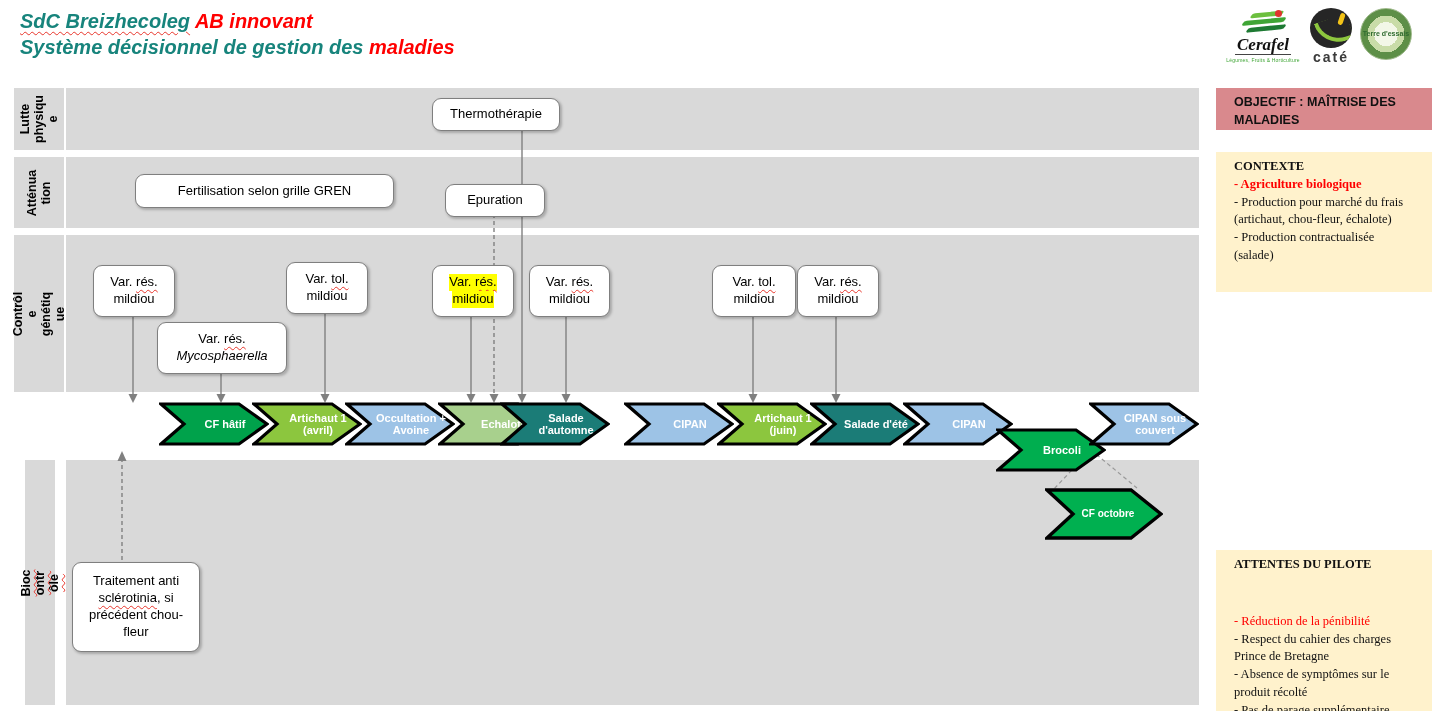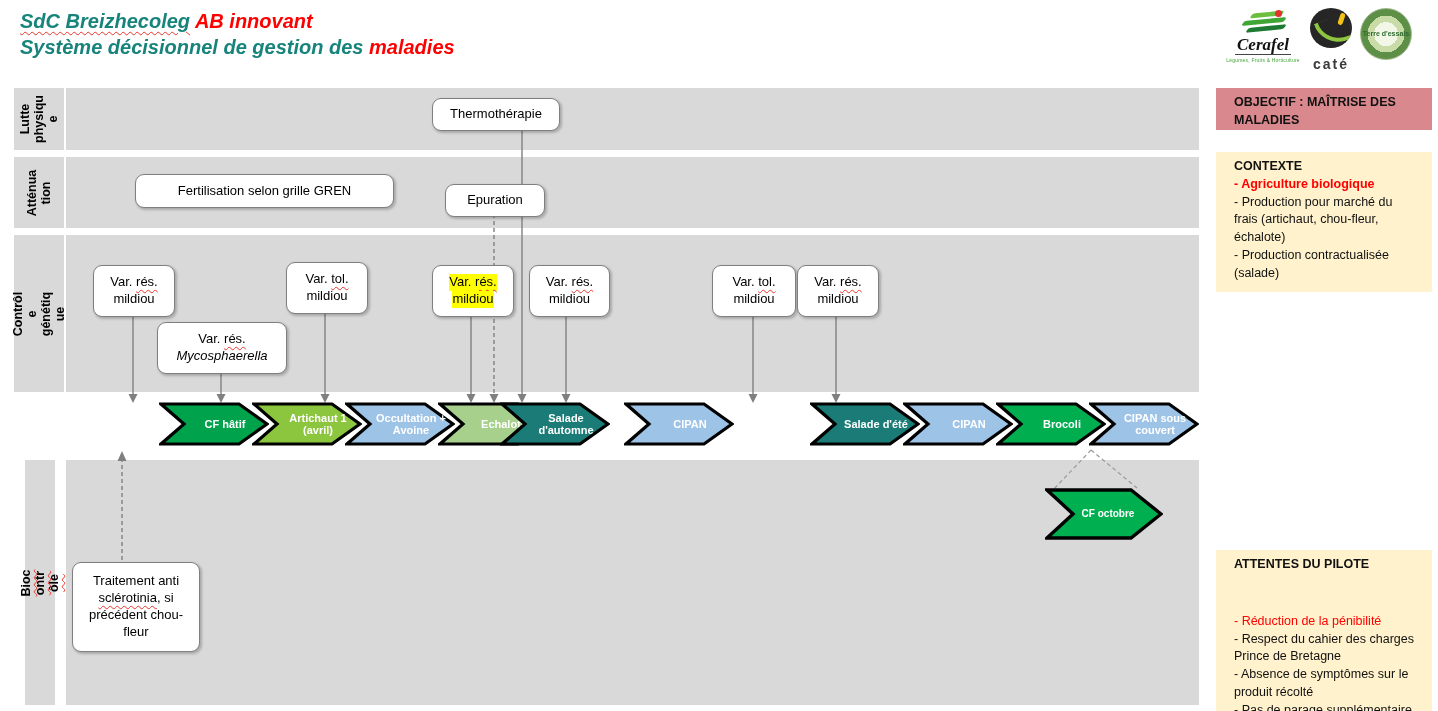--- a/index.html
+++ b/index.html
@@ -20,21 +20,21 @@
   .cerafel-leaves i:nth-child(1){left:16px;top:2px;width:30px;background:#6CBF3E;}
   .cerafel-leaves i:nth-child(2){left:8px;top:9px;width:40px;background:#3FA535;}
   .cerafel-leaves i:nth-child(3){left:12px;top:16px;width:36px;background:#1E7A33;}
   .cerafel-dot{position:absolute;right:8px;top:0;width:7px;height:7px;border-radius:50%;background:#E0332C;}
   .cerafel-name{font-family:"Liberation Serif",serif;font-style:italic;font-weight:bold;font-size:17px;color:#111;line-height:18px;border-bottom:1px solid #444;display:inline-block;padding:0 2px;}
   .cerafel-tag{font-size:5px;color:#3FA535;margin-top:2px;letter-spacing:.2px;}
   .cate{left:1305px;width:52px;text-align:center;}
   .cate-circle{position:relative;width:42px;height:40px;margin:0 auto;border-radius:50%;background:#262626;overflow:hidden;}
   .cate-leaf{position:absolute;left:7px;top:10px;width:30px;height:22px;border-radius:0 0 0 28px;border-left:4px solid #8DC63E;border-bottom:4px solid #8DC63E;transform:rotate(-18deg);}
   .cate-spike{position:absolute;right:8px;top:5px;width:5px;height:12px;background:#F3C318;border-radius:3px;transform:rotate(18deg);}
-  .cate-name{font-size:14px;font-weight:bold;color:#3B3B3B;letter-spacing:2px;margin-top:8px;}
+  .cate-name{font-size:14px;font-weight:bold;color:#3B3B3B;letter-spacing:2px;margin-top:1px;}
   .terre{left:1360px;width:54px;height:54px;}
   .terre-circle{width:52px;height:52px;border-radius:50%;
     background:radial-gradient(circle at 50% 50%, #F3F7E8 0 34%, #C9DCA8 34% 52%, #5D8F47 52% 72%, #2F6B2F 72% 100%);
     display:flex;align-items:center;justify-content:center;border:1px solid #9EB98A;box-sizing:border-box;}
   .terre-txt{font-size:7px;font-weight:bold;color:#2F6B2F;text-align:center;line-height:8px;}
   
   .strip,.band{position:absolute;background:var(--band);}
   .strip{display:flex;align-items:center;justify-content:center;}
   .strip span{transform:rotate(-90deg);transform-origin:center;font-weight:bold;font-size:12.5px;text-align:center;line-height:1.12;word-break:break-word;}
   
@@ -49,21 +49,21 @@
   .chev .lbl{position:absolute;left:26px;right:4px;top:0;bottom:0;display:flex;align-items:center;justify-content:center;
     text-align:center;color:#fff;font-weight:bold;font-size:11px;line-height:1.12;}
   .cfo{position:absolute;left:1045px;top:488px;width:118px;height:52px;}
   .cfo .lbl{position:absolute;left:32px;right:24px;top:0;bottom:0;display:flex;align-items:center;justify-content:center;
     text-align:center;color:#fff;font-weight:bold;font-size:10px;line-height:1.15;}
   
   .connectors{position:absolute;left:0;top:0;pointer-events:none;}
   
   .side{position:absolute;left:1216px;width:216px;box-sizing:border-box;padding:6px 18px;font-size:12.5px;line-height:1.42;color:#111;}
   .side-obj{top:88px;height:42px;background:var(--objective_bg);font-weight:bold;}
-  .side-note{background:var(--note_bg);}
+  .side-note{background:var(--note_bg);font-family:Liberation Serif, serif;}
   .side-ctx{top:152px;min-height:140px;}
   .side-att{top:550px;min-height:140px;}
   .side .h{font-weight:bold;}
   .side .r{color:var(--red);margin-top:39px;}
   .side .rb{color:var(--red);font-weight:bold;}
 </style>
 </head>
 <body>
 
 <div class="canvas">
@@ -227,33 +227,39 @@
         <path d="M2 2 H80 L108 22 L80 42 H2 L25 22 Z" stroke="#000" stroke-width="3.2" fill="#1B7C77"></path>
       </svg>
     <span class="lbl">Salade d'automne</span>
   </div>
   <div class="chev" style="left:624px;">
     <svg width="110" height="44" viewBox="0 0 110 44">
         <path d="M2 2 H80 L108 22 L80 42 H2 L25 22 Z" stroke="#000" stroke-width="3.2" fill="#9DC3E6"></path>
       </svg>
     <span class="lbl">CIPAN</span>
   </div>
+  <div class="chev" style="left:717px;">
+    <svg width="110" height="44" viewBox="0 0 110 44">
+        <path d="M2 2 H80 L108 22 L80 42 H2 L25 22 Z" stroke="#000" stroke-width="3.2" fill="#8CC63E"></path>
+      </svg>
+    <span class="lbl">Artichaut 1 (juin)</span>
+  </div>
   <div class="chev" style="left:810px;">
     <svg width="110" height="44" viewBox="0 0 110 44">
         <path d="M2 2 H80 L108 22 L80 42 H2 L25 22 Z" stroke="#000" stroke-width="3.2" fill="#1B7C77"></path>
       </svg>
     <span class="lbl">Salade d'été</span>
   </div>
   <div class="chev" style="left:903px;">
     <svg width="110" height="44" viewBox="0 0 110 44">
         <path d="M2 2 H80 L108 22 L80 42 H2 L25 22 Z" stroke="#000" stroke-width="3.2" fill="#9DC3E6"></path>
       </svg>
     <span class="lbl">CIPAN</span>
   </div>
-  <div class="chev" style="left:996px;">
+  <div class="chev" style="left:996px;margin-top:26px;">
     <svg width="110" height="44" viewBox="0 0 110 44">
         <path d="M2 2 H80 L108 22 L80 42 H2 L25 22 Z" stroke="#000" stroke-width="3.2" fill="#00AE4F"></path>
       </svg>
     <span class="lbl">Brocoli</span>
   </div>
   <div class="chev" style="left:1089px;">
     <svg width="110" height="44" viewBox="0 0 110 44">
         <path d="M2 2 H80 L108 22 L80 42 H2 L25 22 Z" stroke="#000" stroke-width="3.2" fill="#9DC3E6"></path>
       </svg>
     <span class="lbl">CIPAN sous couvert</span>

